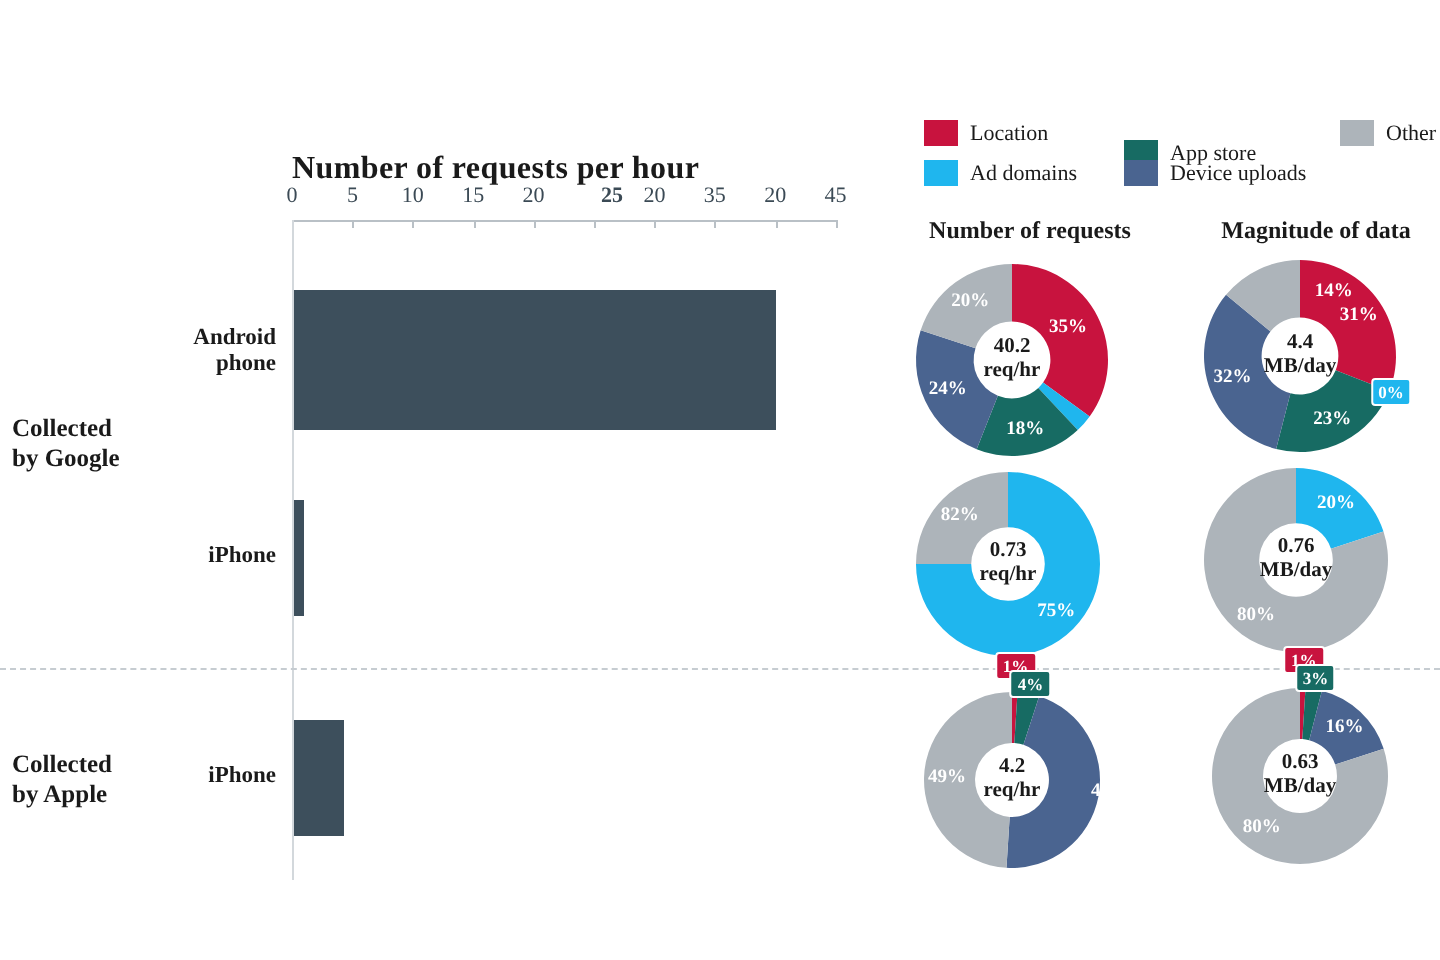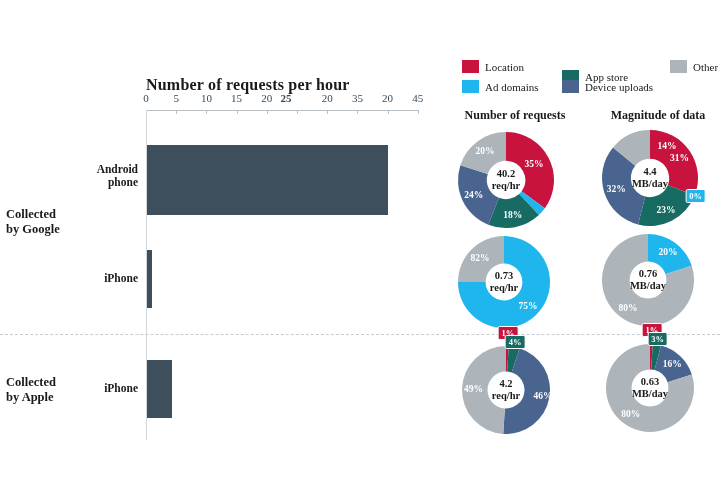--- a/index.html
+++ b/index.html
@@ -89,21 +89,21 @@
       <div class="tick-label" style="left: 146px;">0</div>
       <div class="tick-mark" style="left: 146px;"></div>
       <div class="tick-label" style="left: 176.2px;">5</div>
       <div class="tick-mark" style="left: 176.2px;"></div>
       <div class="tick-label" style="left: 206.4px;">10</div>
       <div class="tick-mark" style="left: 206.4px;"></div>
       <div class="tick-label" style="left: 236.6px;">15</div>
       <div class="tick-mark" style="left: 236.6px;"></div>
       <div class="tick-label" style="left: 266.8px;">20</div>
       <div class="tick-mark" style="left: 266.8px;"></div>
-      <div class="tick-label" style="left: 286px; font-weight: bold;">25</div>
+      <div class="tick-label" style="left: 306px; font-weight: bold;">25</div>
       <div class="tick-mark" style="left: 297px;"></div>
       <div class="tick-label" style="left: 327.2px;">20</div>
       <div class="tick-mark" style="left: 327.2px;"></div>
       <div class="tick-label" style="left: 357.4px;">35</div>
       <div class="tick-mark" style="left: 357.4px;"></div>
       <div class="tick-label" style="left: 387.6px;">20</div>
       <div class="tick-mark" style="left: 387.6px;"></div>
       <div class="tick-label" style="left: 417.8px;">45</div>
       <div class="tick-mark" style="left: 417.8px;"></div>
     </div>
@@ -229,21 +229,21 @@
           <path d="M 46.76278285928979 0.08682394915604874 A 44 44 0 0 1 57.59674775249769 2.153513283013247 L 49.71063405604903 26.42447557886556 A 18.48 18.48 0 0 0 45.160368800901715 25.55646605864554 Z" fill="#176b63"></path>
           <path d="M 57.59674775249769 2.153513283013247 A 44 44 0 0 1 41.23721714071021 87.91317605084396 L 42.839631199098285 62.44353394135446 A 18.48 18.48 0 0 0 49.71063405604903 26.42447557886556 Z" fill="#4a6490"></path>
           <path d="M 41.23721714071021 87.91317605084396 A 44 44 0 0 1 43.99999999999999 0 L 44 25.52 A 18.48 18.48 0 0 0 42.839631199098285 62.44353394135446 Z" fill="#adb4ba"></path>
         </svg>
         <div class="hole-text">
           <div class="hole-l1">4.2</div>
           <div class="hole-l2">req/hr</div>
         </div>
         <div class="callout" style="background: rgb(200, 19, 62); border: 1px solid rgb(255, 255, 255); left: 45.7967px; top: -13.1718px;">1%</div>
         <div class="callout" style="background: rgb(23, 107, 99); border: 1px solid rgb(255, 255, 255); left: 53.2342px; top: -4.40712px;">4%</div>
-        <div class="slice-lb" style="color: rgb(255, 255, 255); left: 81px; top: 50.1011px;">46%</div>
+        <div class="slice-lb" style="color: rgb(255, 255, 255); left: 93px; top: 50.1011px;">46%</div>
         <div class="slice-lb" style="color: rgb(255, 255, 255); left: 11.4561px; top: 42.9773px;">49%</div>
       </div>
       <div class="donut" style="left: 606px; top: 344px; width: 88px; height: 88px;">
         <svg width="88" height="88" viewBox="0 0 88 88">
           <path d="M 44 0 A 44 44 0 0 1 46.76278285928979 0.08682394915604874 L 45.160368800901715 25.55646605864554 A 18.48 18.48 0 0 0 44 25.52 Z" fill="#c8133e"></path>
           <path d="M 46.76278285928979 0.08682394915604874 A 44 44 0 0 1 54.94235503525362 1.3823409103402327 L 48.59578911480652 26.1005831823429 A 18.48 18.48 0 0 0 45.160368800901715 25.55646605864554 Z" fill="#176b63"></path>
           <path d="M 54.94235503525362 1.3823409103402327 A 44 44 0 0 1 85.84648671698676 30.403252247502323 L 61.57552442113444 38.289365943950976 A 18.48 18.48 0 0 0 48.59578911480652 26.1005831823429 Z" fill="#4a6490"></path>
           <path d="M 85.84648671698676 30.403252247502323 A 44 44 0 1 1 43.99999999999999 0 L 44 25.52 A 18.48 18.48 0 1 0 61.57552442113444 38.289365943950976 Z" fill="#adb4ba"></path>
         </svg>
         <div class="hole-text">

